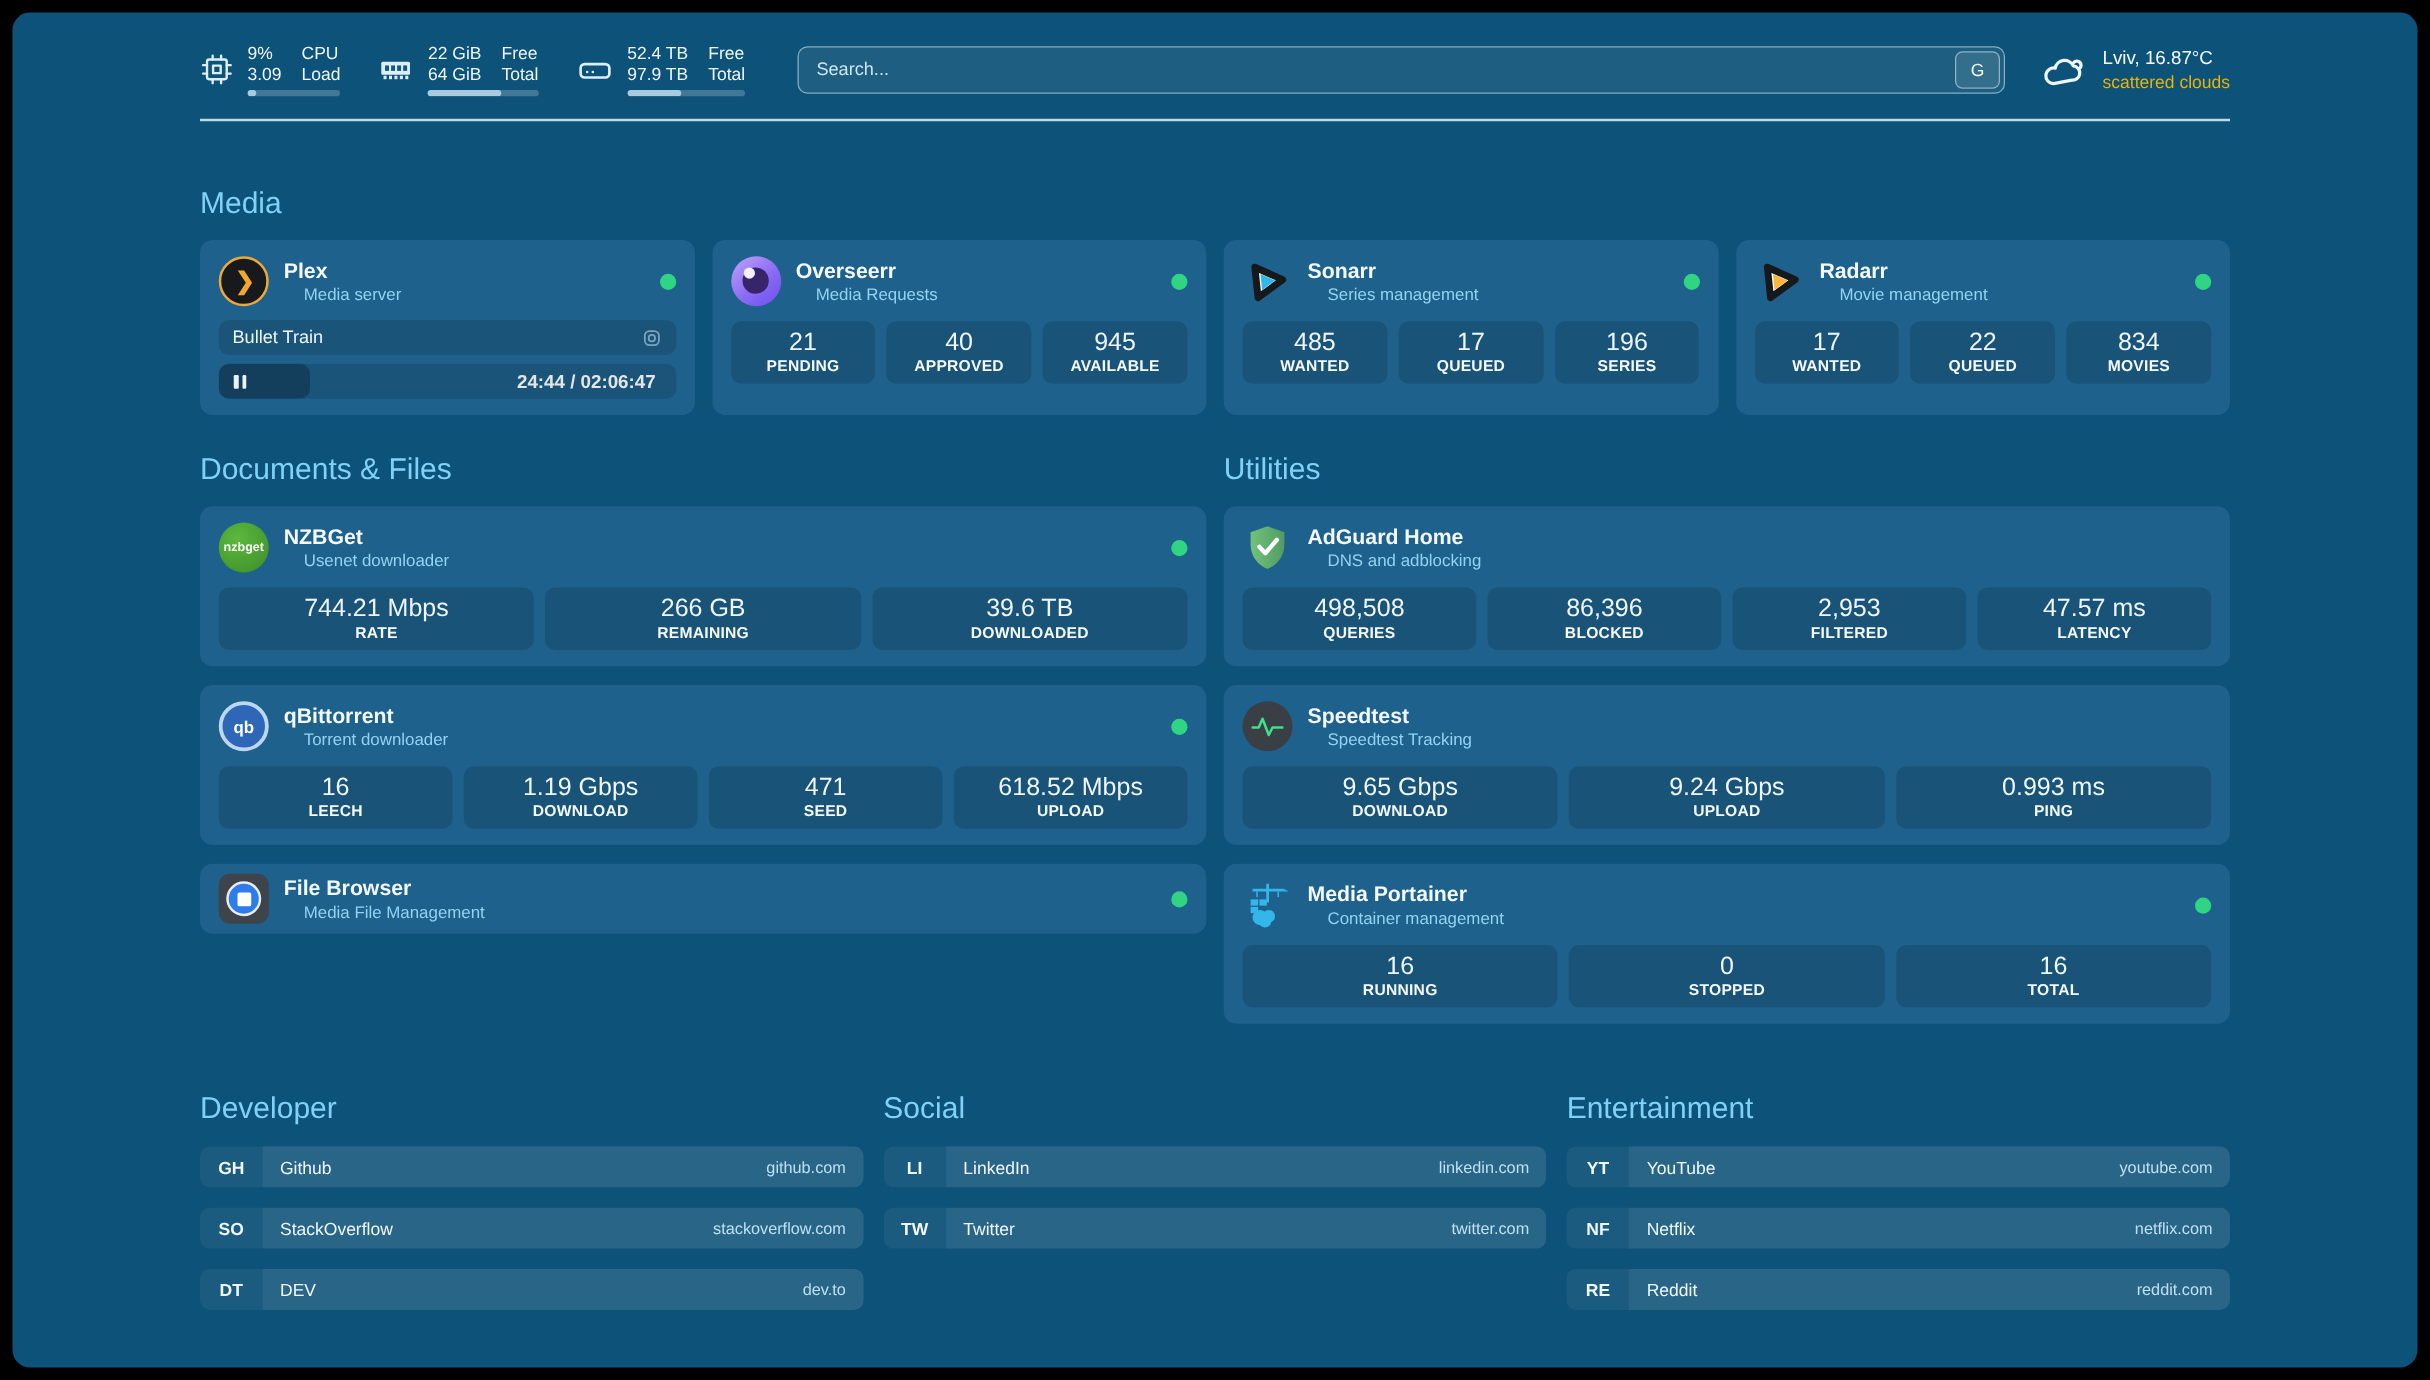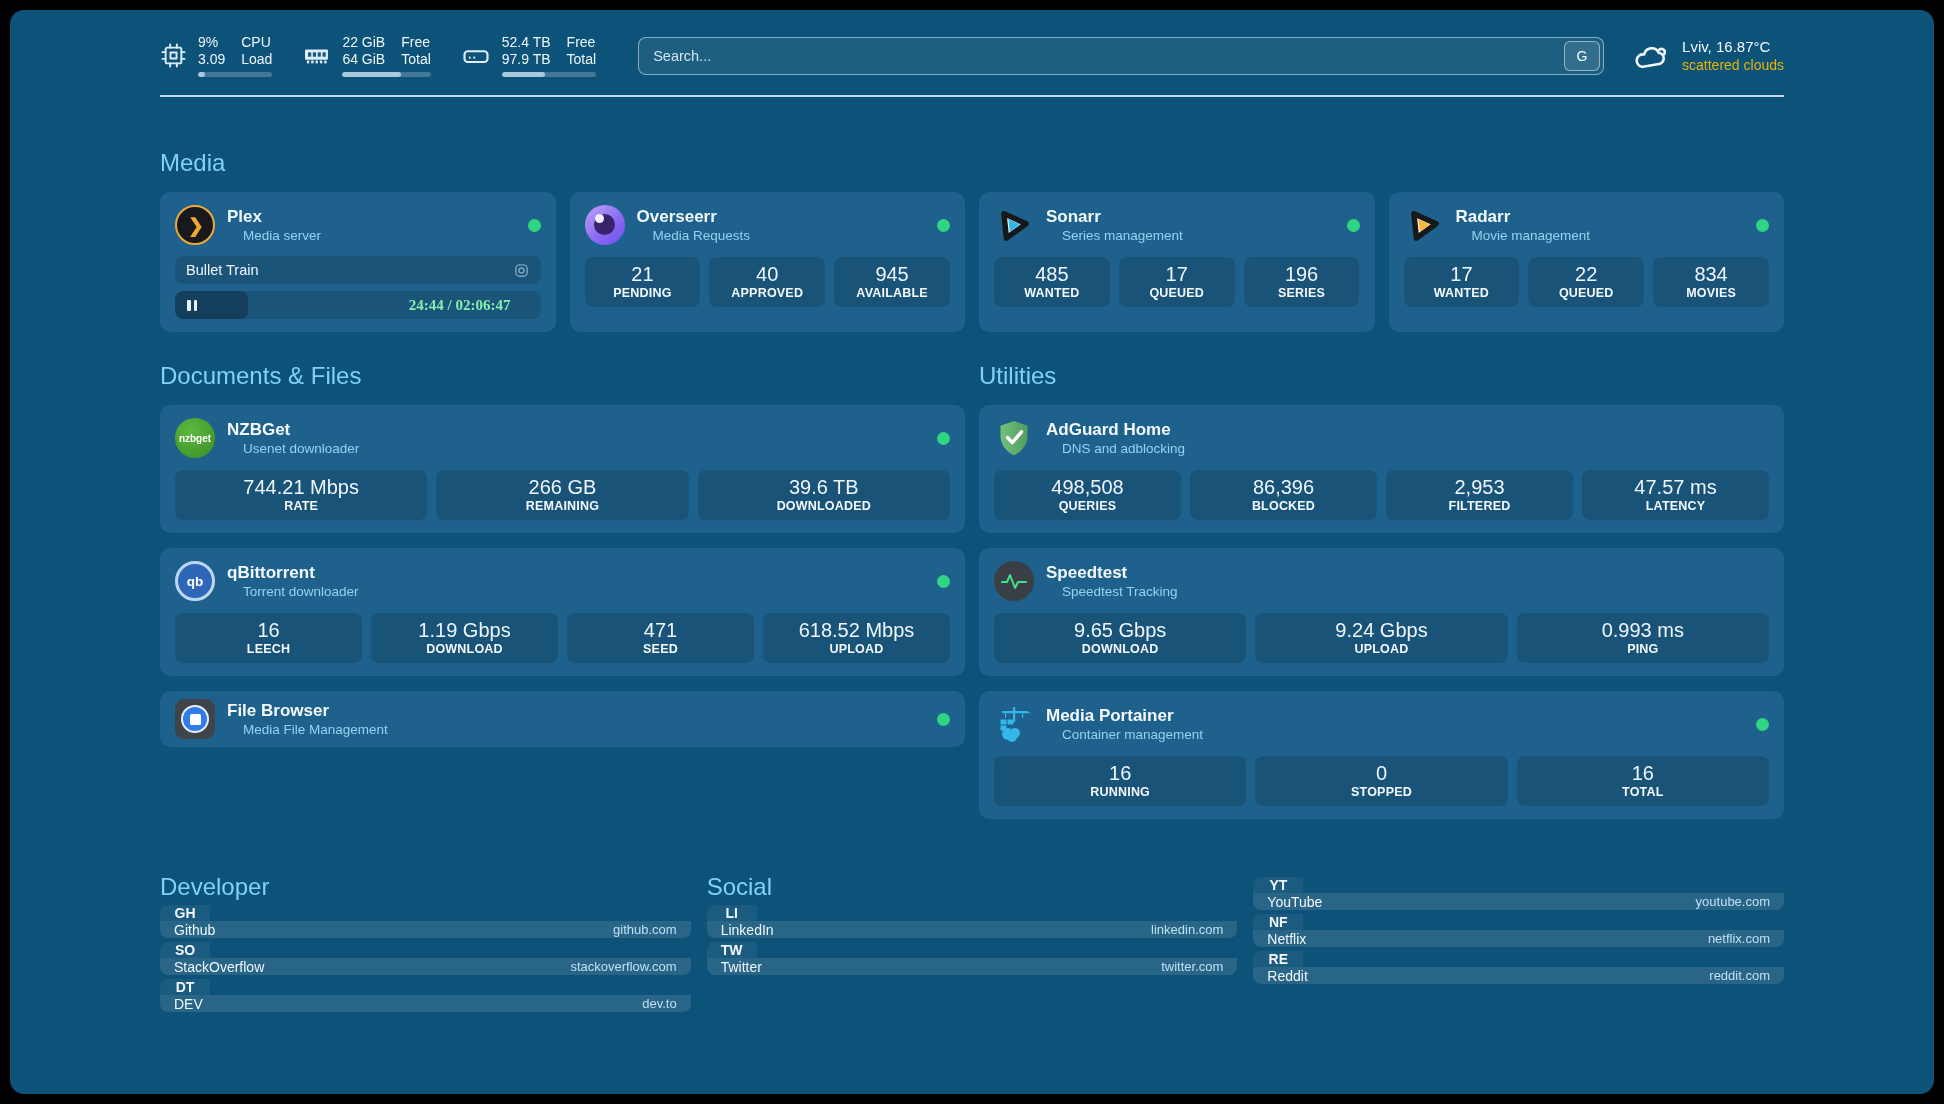--- a/index.html
+++ b/index.html
@@ -79,21 +79,21 @@
   }
   .np-row .cam { margin-left:auto; display:flex; }
   .ctl-row {
     margin-top:7px; height:28px; border-radius:8px;
     background:rgba(0,0,0,.13); position:relative;
     display:flex; align-items:center; overflow:hidden;
   }
   .ctl-fill { position:absolute; left:0; top:0; bottom:0; background:rgba(0,0,0,.24); border-radius:8px; }
   .pause { position:relative; z-index:1; display:flex; gap:3px; padding-left:12px; cursor:pointer; }
   .pause span { width:3.5px; height:11px; background:#e9f3fa; border-radius:1px; display:block; }
-  .ctl-time { margin-left:auto; position:relative; z-index:1; padding-right:30px; font-size:15px; font-weight:600; color:#86efac; white-space:nowrap;font-family:Liberation Serif, serif; }
+  .ctl-time { margin-left:auto; position:relative; z-index:1; padding-right:16px; font-size:15px; font-weight:600; color:#e5e5e5; white-space:nowrap; }
 
   
   .cols { display:flex; gap:14px; margin-top:30px; }
   .col { flex:1; min-width:0; }
   .col .card { margin-top:15px; flex:none; }
   .card.compact { padding:8px 15px; }
 
   
   .app-icon { width:40px; height:40px; flex:none; position:relative; }
 
@@ -118,21 +118,21 @@
     display:flex; align-items:center; justify-content:center; }
   .icon-fb-disk { width:11px; height:11px; background:#fff; border-radius:1.5px; }
 
   .icon-speed { border-radius:50%; background:#3a3f45; display:flex; align-items:center; justify-content:center; }
 
   .tilt { transform:rotate(-6deg); }
 
   
   .bm-cols { display:flex; gap:16px; margin-top:54px; }
   .bm-col { flex:1; min-width:0; }
-  .bm-row { display:flex; height:33px; margin-top:4px; border-radius:8px; overflow:hidden; cursor:pointer;flex-direction:column; }
+  .bm-row { display:flex; height:33px; margin-top:16px; border-radius:8px; overflow:hidden; cursor:pointer; }
   .bm-abbr { width:50px; flex:none; background:rgba(255,255,255,.055); display:flex; align-items:center; justify-content:center;
     font-size:14px; font-weight:600; color:#f0f7fb; }
   .bm-body { flex:1; background:rgba(255,255,255,.115); display:flex; align-items:center; padding:0 14px; min-width:0; }
   .bm-name { font-size:14px; color:#f0f7fb; white-space:nowrap; }
   .bm-url  { margin-left:auto; font-size:13px; color:#bfe0f3; white-space:nowrap; }
 </style>
 </head>
 <body>
 
 <div class="page">
@@ -592,20 +592,21 @@
         <div class="bm-row">
           <div class="bm-abbr">TW</div>
           <div class="bm-body">
             <span class="bm-name">Twitter</span>
             <span class="bm-url">twitter.com</span>
           </div>
         </div>
       </div>
 
       <div class="bm-col">
+        <div class="sec-title">Entertainment</div>
         <div class="bm-row">
           <div class="bm-abbr">YT</div>
           <div class="bm-body">
             <span class="bm-name">YouTube</span>
             <span class="bm-url">youtube.com</span>
           </div>
         </div>
         <div class="bm-row">
           <div class="bm-abbr">NF</div>
           <div class="bm-body">

